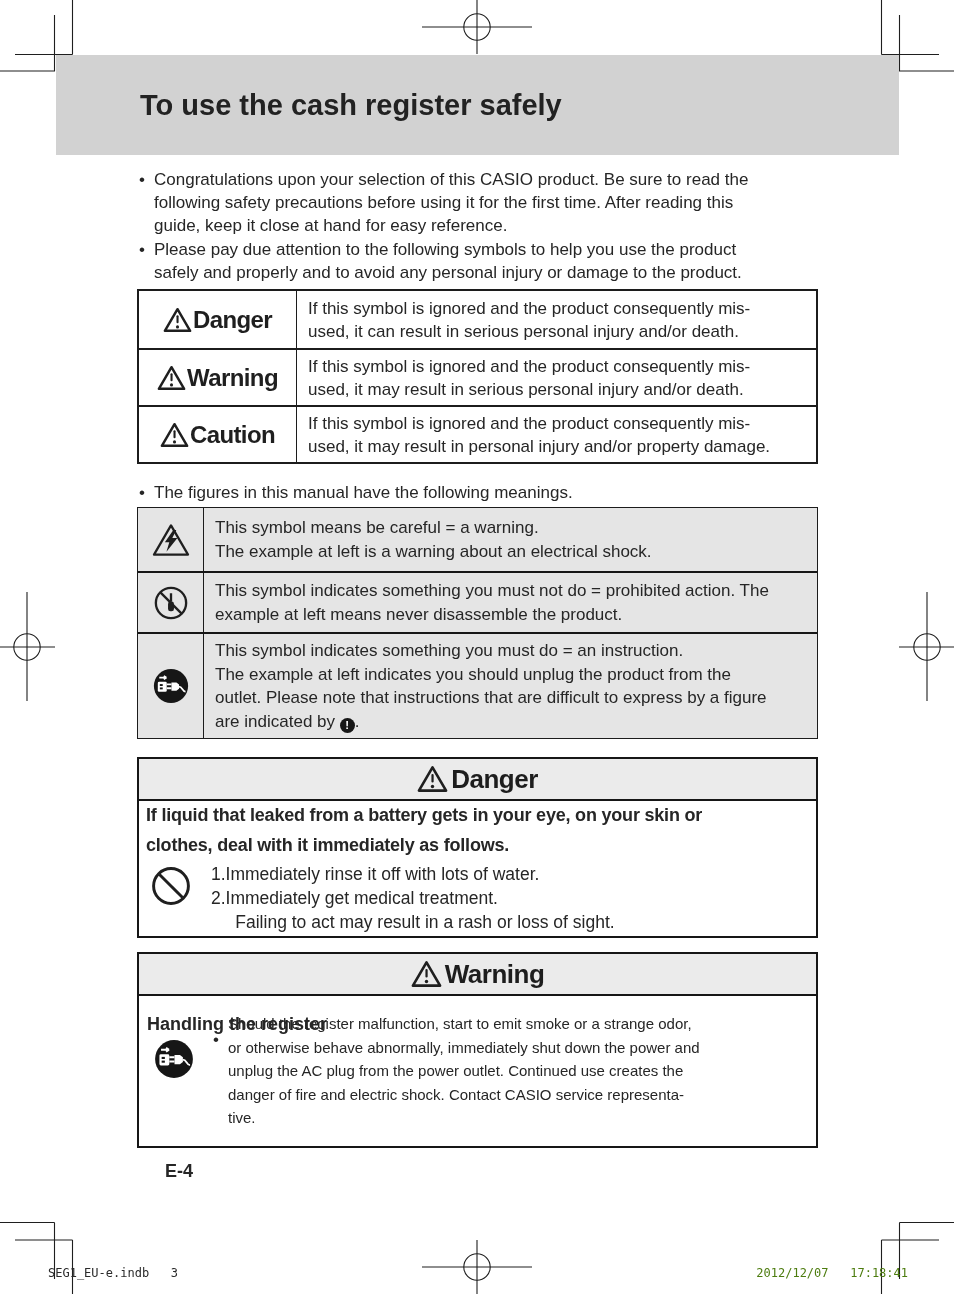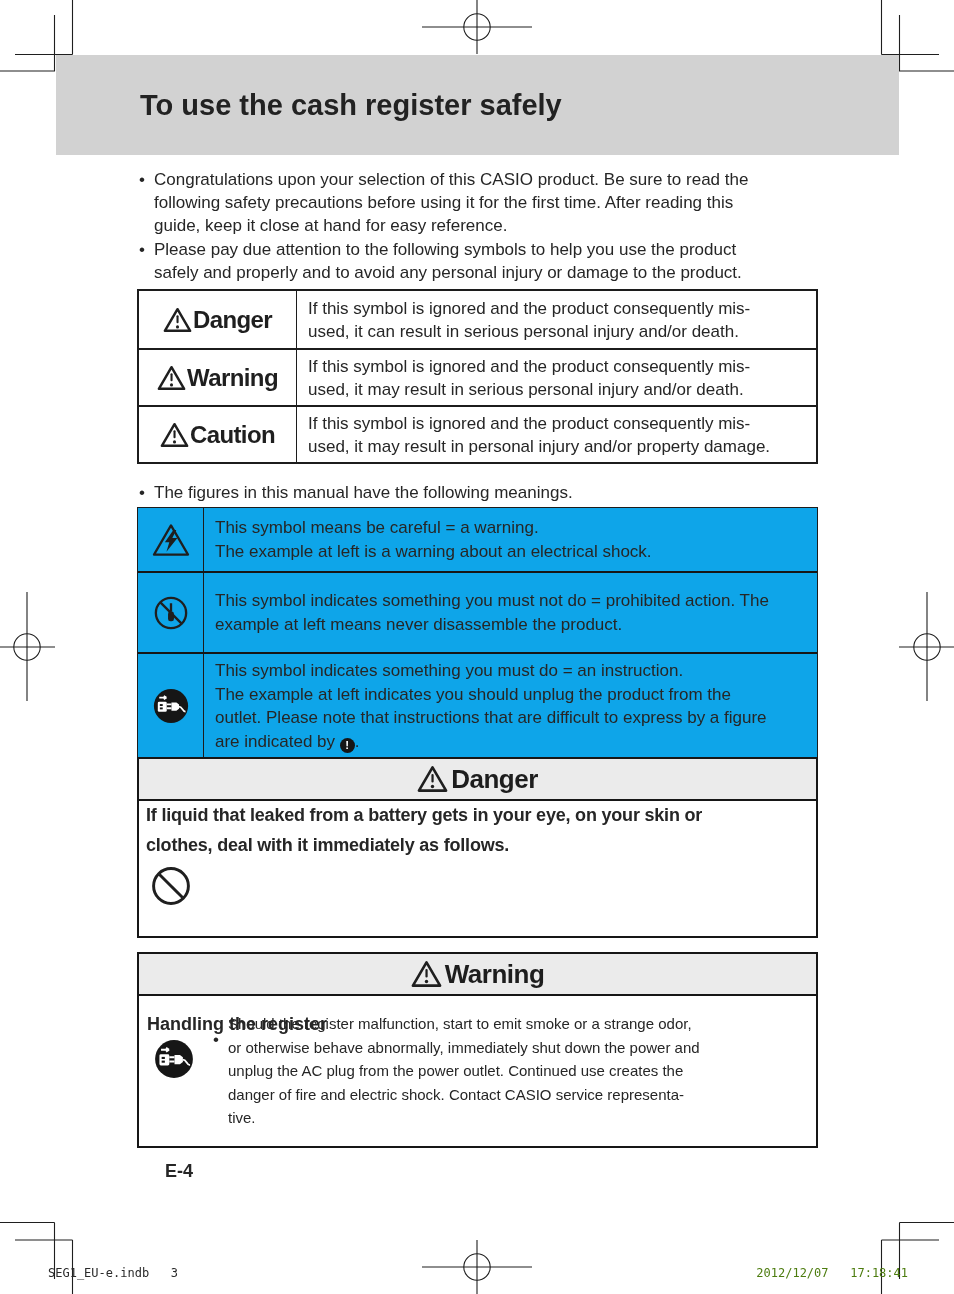--- a/index.html
+++ b/index.html
@@ -32,25 +32,25 @@
     align-items:center; justify-content:center; gap:1px;
   }
   .sev-label .lbl { font-size:24px; font-weight:bold; letter-spacing:-0.6px; color:#1f1f1f; }
   .sev-text {
     flex:1; display:flex; align-items:center; padding:0 8px 0 11px;
     font-size:17px; line-height:23px; white-space:pre-line;
   }
 
   .sym-table {
     position:absolute; left:137px; top:507px; width:681px;
-    border:1.5px solid #1c1c1c; z-index:2; background:#0ea5e9;
+    border:1.5px solid #1c1c1c; z-index:2; background:#e5e5e5;
   }
   .sym-row { display:flex; border-top:2.5px solid #161616; }
   .sym-row:first-child { border-top:none; }
-  .sym-row.r1 { height:63px; } .sym-row.r2 { height:81px; } .sym-row.r3 { height:106px; }
+  .sym-row.r1 { height:63px; } .sym-row.r2 { height:61px; } .sym-row.r3 { height:106px; }
   .sym-icon { width:66px; border-right:1px solid #1c1c1c; display:flex; align-items:center; justify-content:center; }
   .sym-text {
     flex:1; display:flex; align-items:center; padding:2px 8px 2px 11px;
     font-size:17px; line-height:23.5px;
   }
   .sym-text .wrap { white-space:pre-line; }
 
   .instr-dot {
     display:inline-flex; width:15px; height:15px; border-radius:50%;
     background:#161616; color:#ffffff; font-size:11.5px; font-weight:bold;
@@ -236,20 +236,23 @@
         <circle cx="20" cy="27.6" r="2.2" fill="#1f1f1f"></circle>
       </svg>
       <span class="htext">Danger</span>
     </div>
     <div class="danger-lead">If liquid that leaked from a battery gets in your eye, on your skin or
 clothes, deal with it immediately as follows.</div>
     <svg class="danger-icon" width="40" height="40" viewBox="0 0 34 34">
       <circle cx="17" cy="17" r="14.8" fill="none" stroke="#1f1f1f" stroke-width="2.5"></circle>
       <line x1="7.2" y1="7.2" x2="26.8" y2="26.8" stroke="#1f1f1f" stroke-width="2.5"></line>
     </svg>
+    <div class="danger-steps">1.Immediately rinse it off with lots of water.
+2.Immediately get medical treatment.
+     Failing to act may result in a rash or loss of sight.</div>
   </div>
 
   <div class="alert-box warning-box">
     <div class="alert-head">
       <svg width="31" height="28" viewBox="0 0 40 36">
         <path d="M20 3 L37.5 33 L2.5 33 Z" fill="none" stroke="#1f1f1f" stroke-width="3.4" stroke-linejoin="round"></path>
         <rect x="18.6" y="11.5" width="2.9" height="11" rx="1.4" fill="#1f1f1f"></rect>
         <circle cx="20" cy="27.6" r="2.2" fill="#1f1f1f"></circle>
       </svg>
       <span class="htext">Warning</span>

